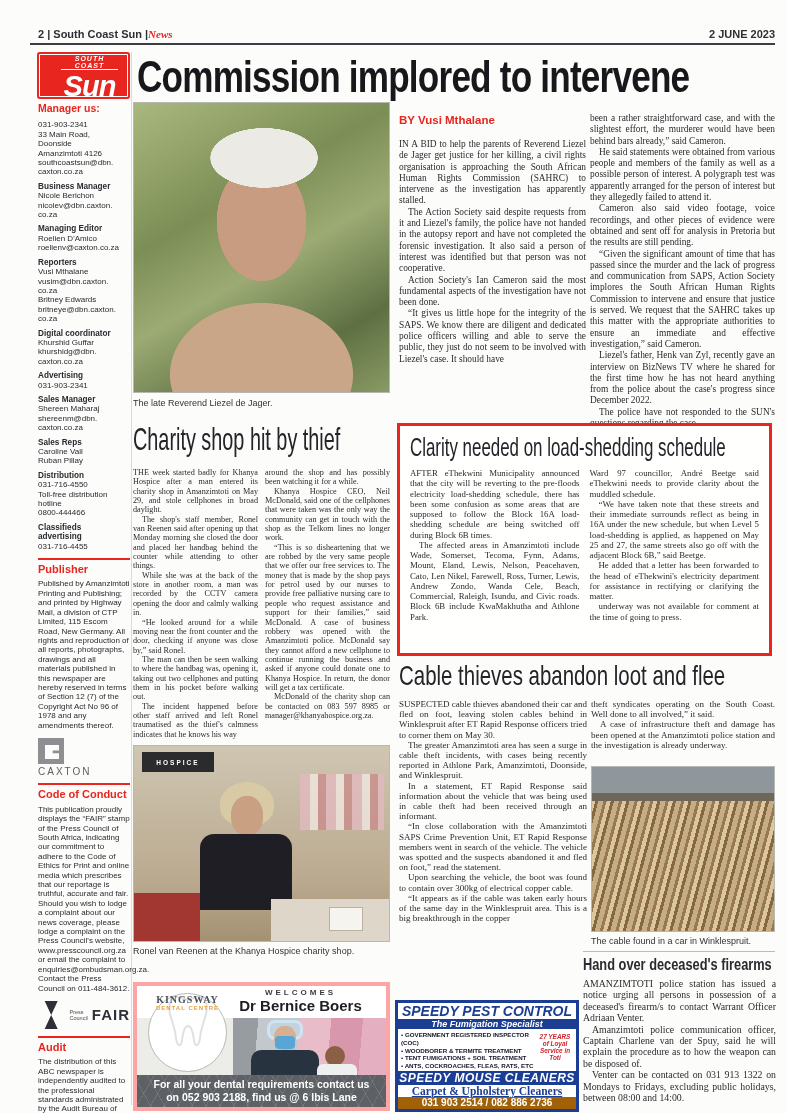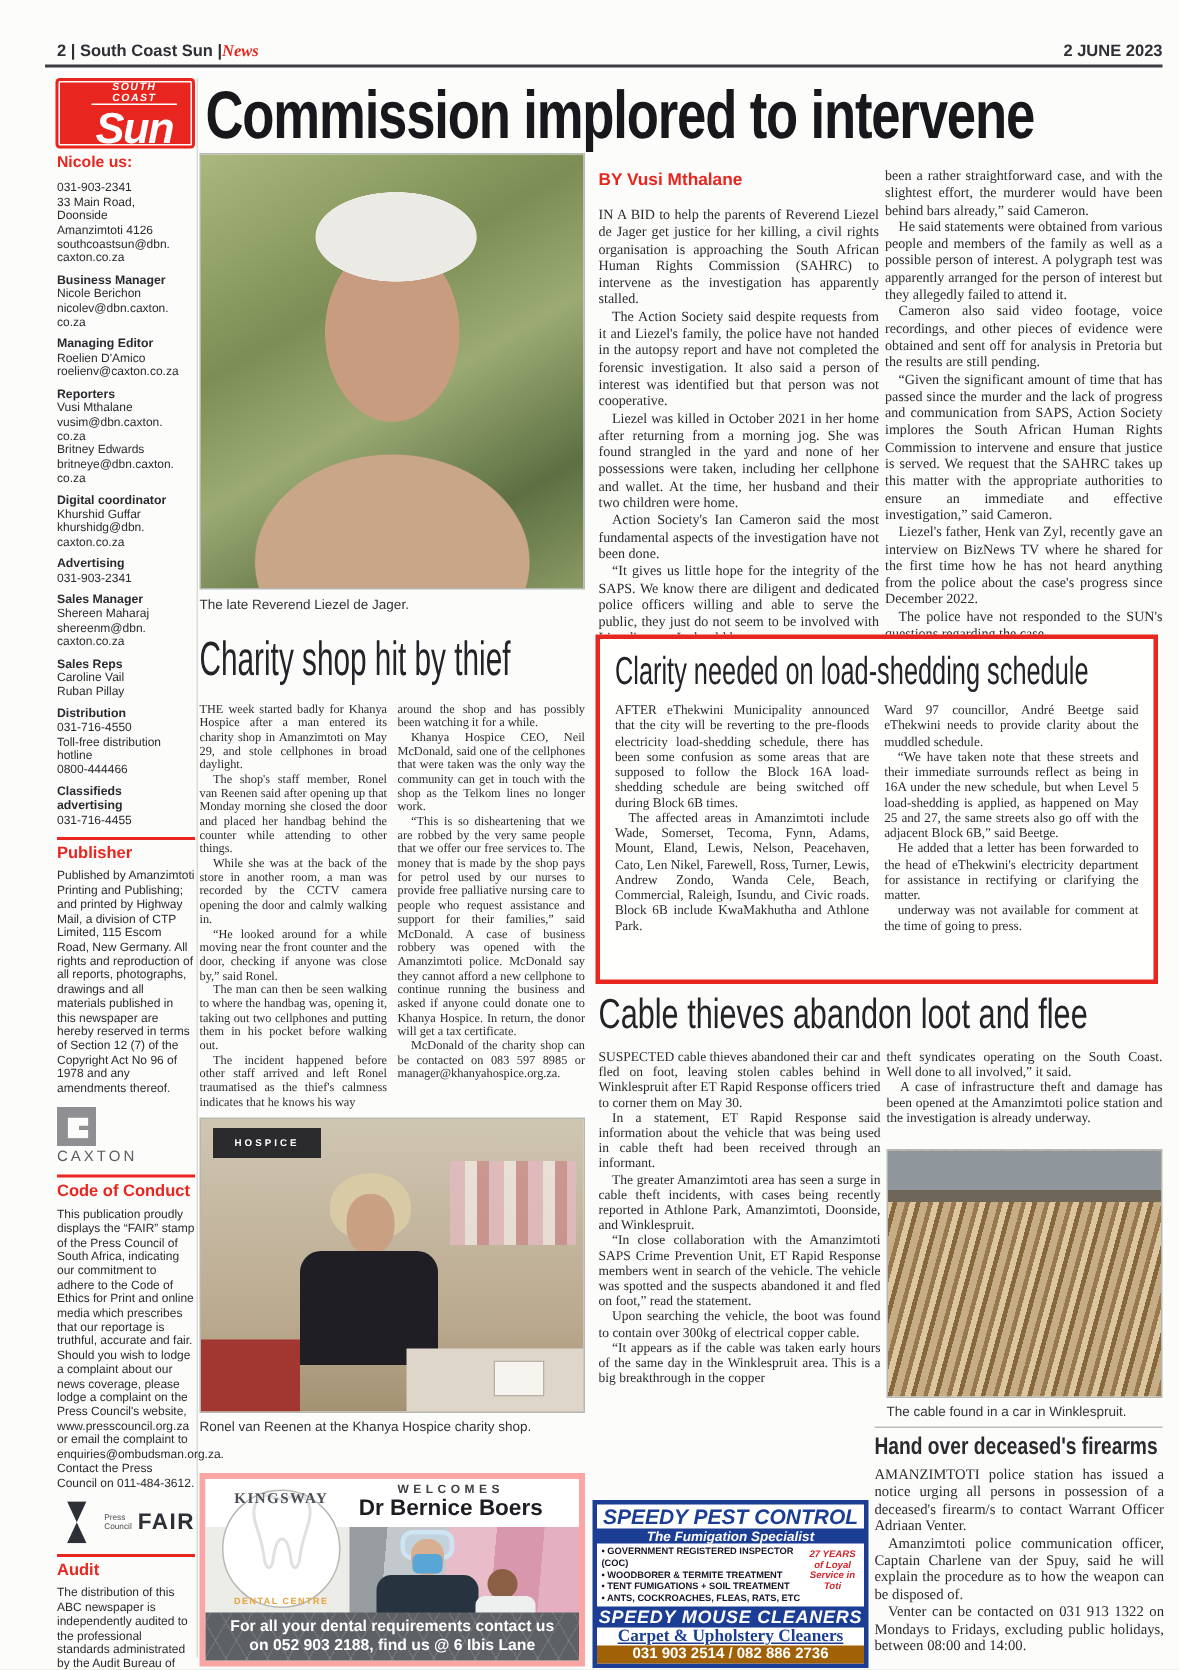--- a/index.html
+++ b/index.html
@@ -110,21 +110,21 @@
       repeating-linear-gradient(-60deg, rgba(170,170,165,.35) 0 1px, transparent 1px 13px),
       #ececе8; background-color:#ecece8; }
   .kw-photo { position:absolute; left:96px; top:0; right:0; bottom:0; overflow:hidden;
       background:linear-gradient(95deg,#979ca1 0 16%,#c3c8cc 16% 42%,#e9bcc9 42% 62%,#d897ad 62% 82%,#e4afc0 82%); }
   .dp-visor { position:absolute; left:34px; top:2px; width:36px; height:20px; border:3px solid #cfe4f2; border-radius:8px; background:rgba(195,225,245,.45); }
   .dp-face { position:absolute; left:41px; top:8px; width:22px; height:24px; background:#d8b091; border-radius:45%; }
   .dp-mask { position:absolute; left:42px; top:18px; width:20px; height:13px; background:#58a6d6; border-radius:4px; }
   .dp-body { position:absolute; left:18px; top:32px; width:68px; height:33px; background:#27333f; border-radius:10px 10px 0 0; }
   .dp-kid-face { position:absolute; left:92px; top:28px; width:20px; height:20px; background:#8a5f43; border-radius:50%; }
   .dp-kid-bib { position:absolute; left:84px; top:46px; width:40px; height:19px; background:#eef0ef; border-radius:6px 6px 0 0; }
-  .kw-logo { position:absolute; left:11px; top:7px; width:79px; height:79px; border-radius:50%; background:#fff; border:1px solid #b9b9b3; z-index:3; display:flex; flex-direction:column; align-items:center; justify-content:space-between; text-align:center; }
+  .kw-logo { position:absolute; left:11px; top:7px; width:79px; height:79px; border-radius:50%; background:#fff; border:1px solid #b9b9b3; z-index:3; display:flex; flex-direction:column; align-items:center; justify-content:flex-start; text-align:center; }
   .kw-tooth { position:absolute; width:44px; height:56px; opacity:.45; }
   .kw-name { position:relative; font-size:10px; letter-spacing:1px; color:#4c5157; font-weight:bold; font-family:"Liberation Serif", serif; }
   .kw-sub { position:relative; font-size:6px; letter-spacing:1px; color:#e8a33d; font-weight:bold; }
   .kw-bot { position:absolute; left:0; bottom:0; right:0; height:32px; background:
       repeating-linear-gradient(60deg, rgba(255,255,255,.10) 0 1px, transparent 1px 12px),
       repeating-linear-gradient(-60deg, rgba(255,255,255,.10) 0 1px, transparent 1px 12px),
       #5d6165; color:#fff; font-size:10.5px; font-weight:bold; text-align:center; line-height:13px; padding-top:3px; }
 
   
   .speedy { position:absolute; left:395px; top:1000px; width:184px; height:112px; border:3px solid #1b3e94; background:#fff; display:flex; flex-direction:column; }
@@ -150,21 +150,21 @@
   <div class="folio-date">2 JUNE 2023</div>
   <div class="folio-rule"></div>
 
   <div class="sun-logo">
     <span class="sun-region">SOUTH COAST</span>
     <span class="sun-name">Sun</span>
   </div>
   <div class="v-rule"></div>
 
   <div class="sidebar">
-    <div class="contact-label">Nicole us:</div>
+    <div class="contact-label">Manager us:</div>
 
     <div class="sb-block">
         <div class="sb-body">031-903-2341
 33 Main Road,
 Doonside
 Amanzimtoti 4126
 southcoastsun@dbn.
 caxton.co.za</div>
       </div>
     <div class="sb-block">
@@ -247,21 +247,20 @@
 
   <div class="headline1"><span>Commission implored to intervene</span></div>
 
   <div class="photo photo-liezel"></div>
   <div class="caption" style="left:133px; top:398px; width:257px;">The late Reverend Liezel de Jager.</div>
 
   <div class="byline">BY Vusi Mthalane</div>
   <div class="news m-col m-col1">
       <p>IN A BID to help the parents of Reverend Liezel de Jager get justice for her killing, a civil rights organisation is approaching the South African Human Rights Commission (SAHRC) to intervene as the investigation has apparently stalled.</p>
       <p>The Action Society said despite requests from it and Liezel's family, the police have not handed in the autopsy report and have not completed the forensic investigation. It also said a person of interest was identified but that person was not cooperative.</p>
-      <p>Liezel was killed in October 2021 in her home after returning from a morning jog. She was found strangled in the yard and none of her possessions were taken, including her cellphone and wallet. At the time, her husband and their two children were home.</p>
       <p>Action Society's Ian Cameron said the most fundamental aspects of the investigation have not been done.</p>
       <p>“It gives us little hope for the integrity of the SAPS. We know there are diligent and dedicated police officers willing and able to serve the public, they just do not seem to be involved with Liezel's case. It should have</p>
     </div>
   <div class="news m-col m-col2">
       <p>been a rather straightforward case, and with the slightest effort, the murderer would have been behind bars already,” said Cameron.</p>
       <p>He said statements were obtained from various people and members of the family as well as a possible person of interest. A polygraph test was apparently arranged for the person of interest but they allegedly failed to attend it.</p>
       <p>Cameron also said video footage, voice recordings, and other pieces of evidence were obtained and sent off for analysis in Pretoria but the results are still pending.</p>
       <p>“Given the significant amount of time that has passed since the murder and the lack of progress and communication from SAPS, Action Society implores the South African Human Rights Commission to intervene and ensure that justice is served. We request that the SAHRC takes up this matter with the appropriate authorities to ensure an immediate and effective investigation,” said Cameron.</p>
       <p>Liezel's father, Henk van Zyl, recently gave an interview on BizNews TV where he shared for the first time how he has not heard anything from the police about the case's progress since December 2022.</p>
       <p>The police have not responded to the SUN's questions regarding the case.</p>
@@ -307,22 +306,22 @@
           <p>“We have taken note that these streets and their immediate surrounds reflect as being in 16A under the new schedule, but when Level 5 load-shedding is applied, as happened on May 25 and 27, the same streets also go off with the adjacent Block 6B,” said Beetge.</p>
           <p>He added that a letter has been forwarded to the head of eThekwini's electricity department for assistance in rectifying or clarifying the matter.</p>
           <p>underway was not available for comment at the time of going to press.</p>
         </div>
     </div>
   </div>
 
   <div class="headline2 cable-head"><span>Cable thieves abandon loot and flee</span></div>
   <div class="news cb-col cb-col1">
       <p>SUSPECTED cable thieves abandoned their car and fled on foot, leaving stolen cables behind in Winklespruit after ET Rapid Response officers tried to corner them on May 30.</p>
+      <p>The greater Amanzimtoti area has seen a surge in cable theft incidents, with cases being recently reported in Athlone Park, Amanzimtoti, Doonside, and Winklespruit.</p>
       <p>In a statement, ET Rapid Response said information about the vehicle that was being used in cable theft had been received through an informant.</p>
-      <p>The greater Amanzimtoti area has seen a surge in cable theft incidents, with cases being recently reported in Athlone Park, Amanzimtoti, Doonside, and Winklespruit.</p>
       <p>“In close collaboration with the Amanzimtoti SAPS Crime Prevention Unit, ET Rapid Response members went in search of the vehicle. The vehicle was spotted and the suspects abandoned it and fled on foot,” read the statement.</p>
       <p>Upon searching the vehicle, the boot was found to contain over 300kg of electrical copper cable.</p>
       <p>“It appears as if the cable was taken early hours of the same day in the Winklespruit area. This is a big breakthrough in the copper</p>
     </div>
   <div class="news cb-col cb-col2">
       <p>theft syndicates operating on the South Coast. Well done to all involved,” it said.</p>
       <p>A case of infrastructure theft and damage has been opened at the Amanzimtoti police station and the investigation is already underway.</p>
     </div>
   <div class="photo photo-cable"></div>
   <div class="caption" style="left:591px; top:936px; width:184px;">The cable found in a car in Winklespruit.</div>

